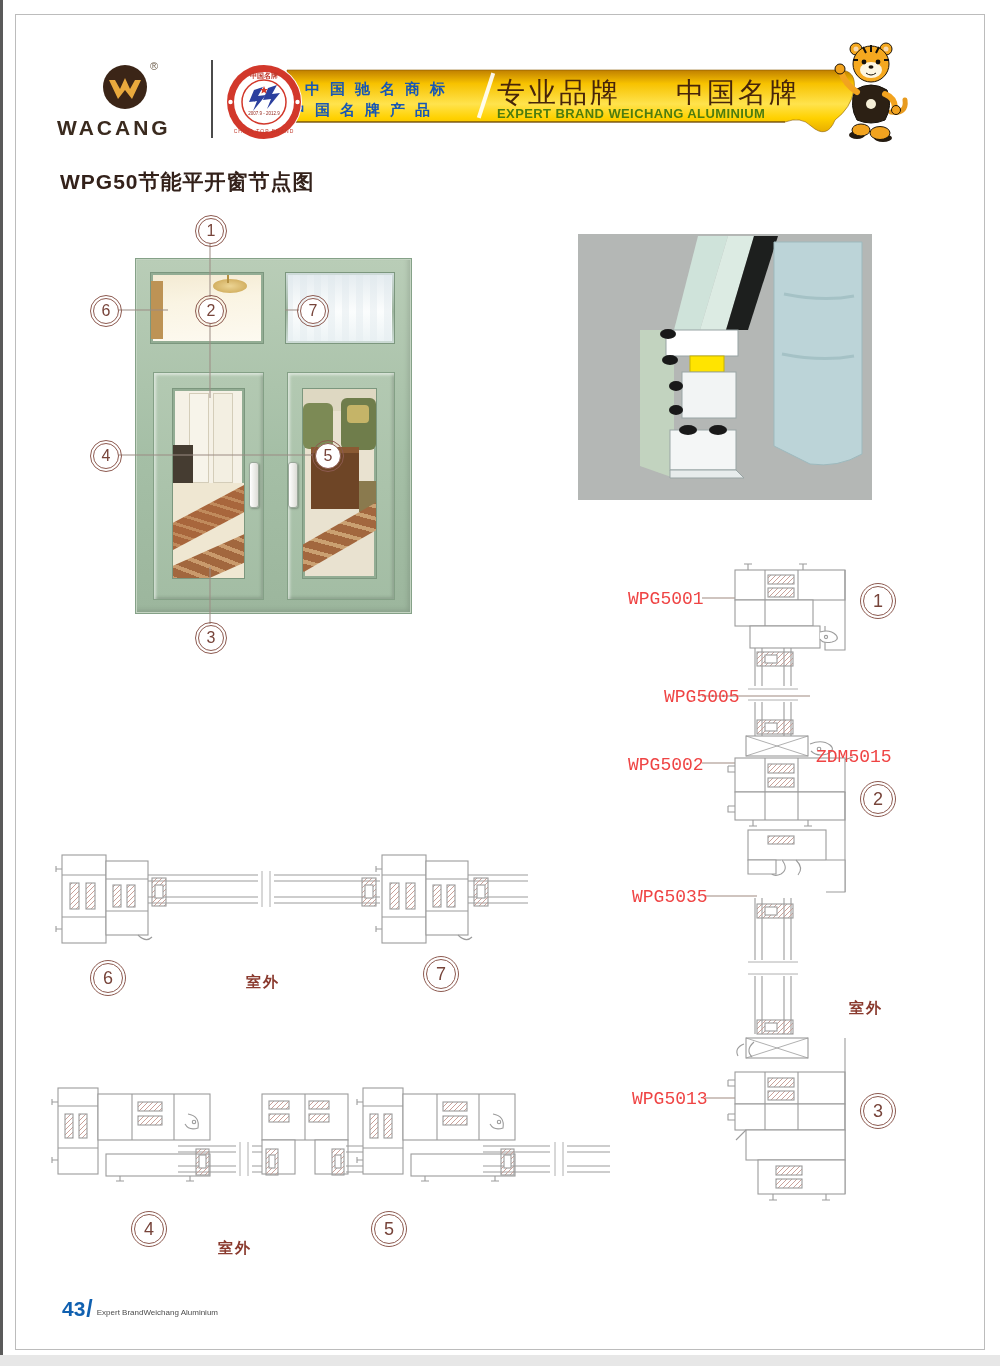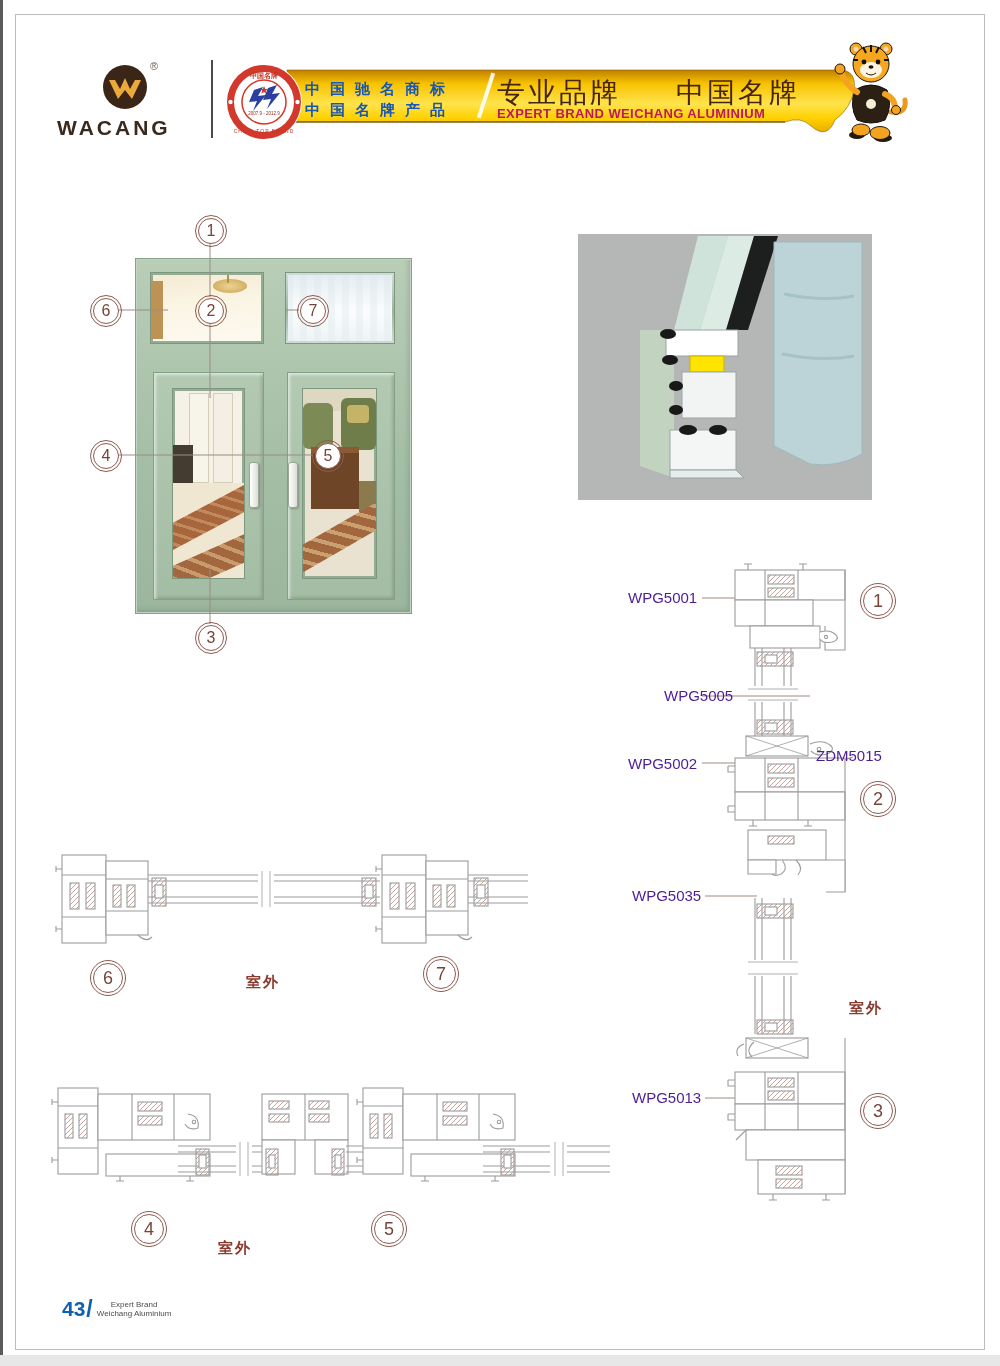--- a/index.html
+++ b/index.html
@@ -15,21 +15,21 @@
   .brand-word{position:absolute;left:57px;top:116px;font-size:21px;font-weight:bold;
               letter-spacing:3px;color:#3a2a1e;}
   .reg-mark{position:absolute;left:150px;top:60px;font-size:11px;color:#6f604e;}
   .hdr-divider{position:absolute;left:211px;top:60px;width:2px;height:78px;background:#4b4b4b;}
   .claim{position:absolute;font-size:15px;font-weight:bold;color:#1857b4;letter-spacing:10px;white-space:nowrap;}
   .banner-slash{position:absolute;left:484px;top:72px;width:4px;height:47px;background:#fff;
                 transform:rotate(18deg);opacity:.9;}
   .slogan-cn{position:absolute;top:74px;font-size:28px;font-weight:normal;color:#47250a;
              letter-spacing:3px;white-space:nowrap;}
   .slogan-en{position:absolute;left:497px;top:106px;font-size:13px;font-weight:700;
-             color:#be185d;letter-spacing:.4px;white-space:nowrap;}
+             color:#4d7c0f;letter-spacing:.4px;white-space:nowrap;}
 
   .page-title{position:absolute;left:60px;top:168px;font-size:21px;font-weight:bold;
               color:#33211a;letter-spacing:1px;margin:0;}
 
   
   .win-frame{position:absolute;left:135px;top:258px;width:275px;height:354px;
              background:linear-gradient(180deg,#b9cdb7,#a5bfa6 55%,#9cb69d);
              border:1px solid #85a188;box-shadow:inset 0 0 0 1px #c4d4c2, inset -3px -3px 5px rgba(0,0,0,.12);}
   .win-glass{position:absolute;border:1px solid #7c977e;box-shadow:inset 0 0 0 2px #93ad94;overflow:hidden;background:#f4f2e8;}
   .sash{position:absolute;background:linear-gradient(180deg,#b3c9b2,#a3bda4);
@@ -37,29 +37,29 @@
   .handle{position:absolute;width:8px;height:44px;background:linear-gradient(90deg,#ffffff,#dcdcd6);
           border:1px solid #9aa89a;border-radius:3px;box-shadow:1px 1px 2px rgba(0,0,0,.25);}
 
   
   .co{position:absolute;width:24px;height:24px;border:1px solid #8d5a50;border-radius:50%;
       background:#fff;display:flex;align-items:center;justify-content:center;
       font-size:16px;color:#77443a;z-index:5;}
   .co::before{content:"";position:absolute;inset:-4px;border:1px solid #8d5a50;border-radius:50%;}
   .co.lg{width:28px;height:28px;font-size:18px;}
 
-  .lbl{position:absolute;font-size:15px;color:#4c1d95;white-space:nowrap;}
+  .lbl{position:absolute;font-size:18px;color:#ef4444;white-space:nowrap;font-family:Liberation Mono, monospace;}
   .outdoor{position:absolute;font-size:15px;font-weight:bold;color:#8a3a2e;
            letter-spacing:2px;white-space:nowrap;margin-top:42px;}
 
   
   .footer{position:absolute;left:62px;top:1298px;display:flex;align-items:flex-start;}
   .pg-num{font-size:21px;font-weight:800;color:#1060b0;line-height:22px;}
   .pg-slash{font-size:23px;font-weight:700;color:#1060b0;line-height:22px;margin-left:1px;}
-  .pg-txt{margin-left:4px;display:flex;flex-direction:column;margin-top:2px;align-items:center;}
+  .pg-txt{margin-left:4px;display:flex;margin-top:10px;align-items:center;}
   .pg-txt span{font-size:8px;color:#4c4c4c;line-height:9px;}
 
   .photo-shape{position:absolute;}
 </style>
 </head>
 <body>
 
 <div class="page">
   <div class="edge-left"></div>
   <div class="page-border"></div>
@@ -80,21 +80,21 @@
           <stop offset=".22" stop-color="#f7c200"></stop>
         <stop offset=".55" stop-color="#ffe34d"></stop>
           <stop offset=".78" stop-color="#ffd100"></stop>
         <stop offset="1" stop-color="#e8ae00"></stop>
       </linearGradient>
     </defs>
     <path d="M4 6 H556 Q574 6 571 26 Q568 44 552 56 Q544 76 528 62 Q518 52 502 58 L4 58 Z" fill="url(#gold)" stroke="#8a5c00" stroke-width="0.6"></path>
     <path d="M4 58 H502" stroke="#5f3c00" stroke-width="1.2" fill="none"></path>
   </svg>
   <div class="claim" style="left:305px;top:80px">中国驰名商标</div>
-  <div class="claim" style="left:305px;top:101px">中国名牌产品</div>
+  <div class="claim" style="left:290px;top:101px">中国名牌产品</div>
   <div class="banner-slash"></div>
   <span class="slogan-cn" style="left:497px">专业品牌</span>
   <span class="slogan-cn" style="left:676px">中国名牌</span>
   <div class="slogan-en">EXPERT BRAND WEICHANG ALUMINIUM</div>
 
   <svg class="abs" style="left:224px;top:60px" width="80" height="84" viewBox="0 0 80 84">
     <circle cx="40" cy="42" r="38" fill="#fff"></circle>
     <circle cx="40" cy="42" r="37" fill="#d2382b"></circle>
     <circle cx="40" cy="42" r="30" fill="#fff"></circle>
     <circle cx="40" cy="42" r="22" fill="#fff" stroke="#d2382b" stroke-width="1.5"></circle>
@@ -126,20 +126,21 @@
     <circle cx="53" cy="11" r="2.5" fill="#f8d9b0"></circle>
     <circle cx="38" cy="26" r="18" fill="#f5a81f" stroke="#1d1408"></circle>
     <path d="M30 9 l3 6 M38 7 v7 M46 9 l-3 6 M20 22 h5 M56 22 h-5" stroke="#14100a" stroke-width="2"></path>
     <ellipse cx="38" cy="32" rx="11" ry="8" fill="#fdf6e2"></ellipse>
     <circle cx="31" cy="24" r="2.4" fill="#14100a"></circle>
     <circle cx="45" cy="24" r="2.4" fill="#14100a"></circle>
     <ellipse cx="38" cy="29" rx="2.5" ry="1.8" fill="#1d140a"></ellipse>
     <path d="M33 35 q5 4 10 0" stroke="#1d140a" fill="none"></path>
   </svg>
 
+  <h1 class="page-title">WPG50节能平开窗节点图</h1>
 
   <div class="win-frame">
 
     <div class="win-glass" style="left:14px;top:13px;width:112px;height:70px;
          background:linear-gradient(175deg,#f3ead2,#faf4e3 40%,#fdfaf1)">
       <div class="photo-shape" style="left:0;top:8px;width:12px;height:58px;background:#bd9355"></div>
       <div class="photo-shape" style="left:62px;top:6px;width:34px;height:14px;border-radius:50%;
            background:radial-gradient(#ecd494,#c9a24e)"></div>
       <div class="photo-shape" style="left:76px;top:2px;width:2px;height:8px;background:#b59041"></div>
     </div>

